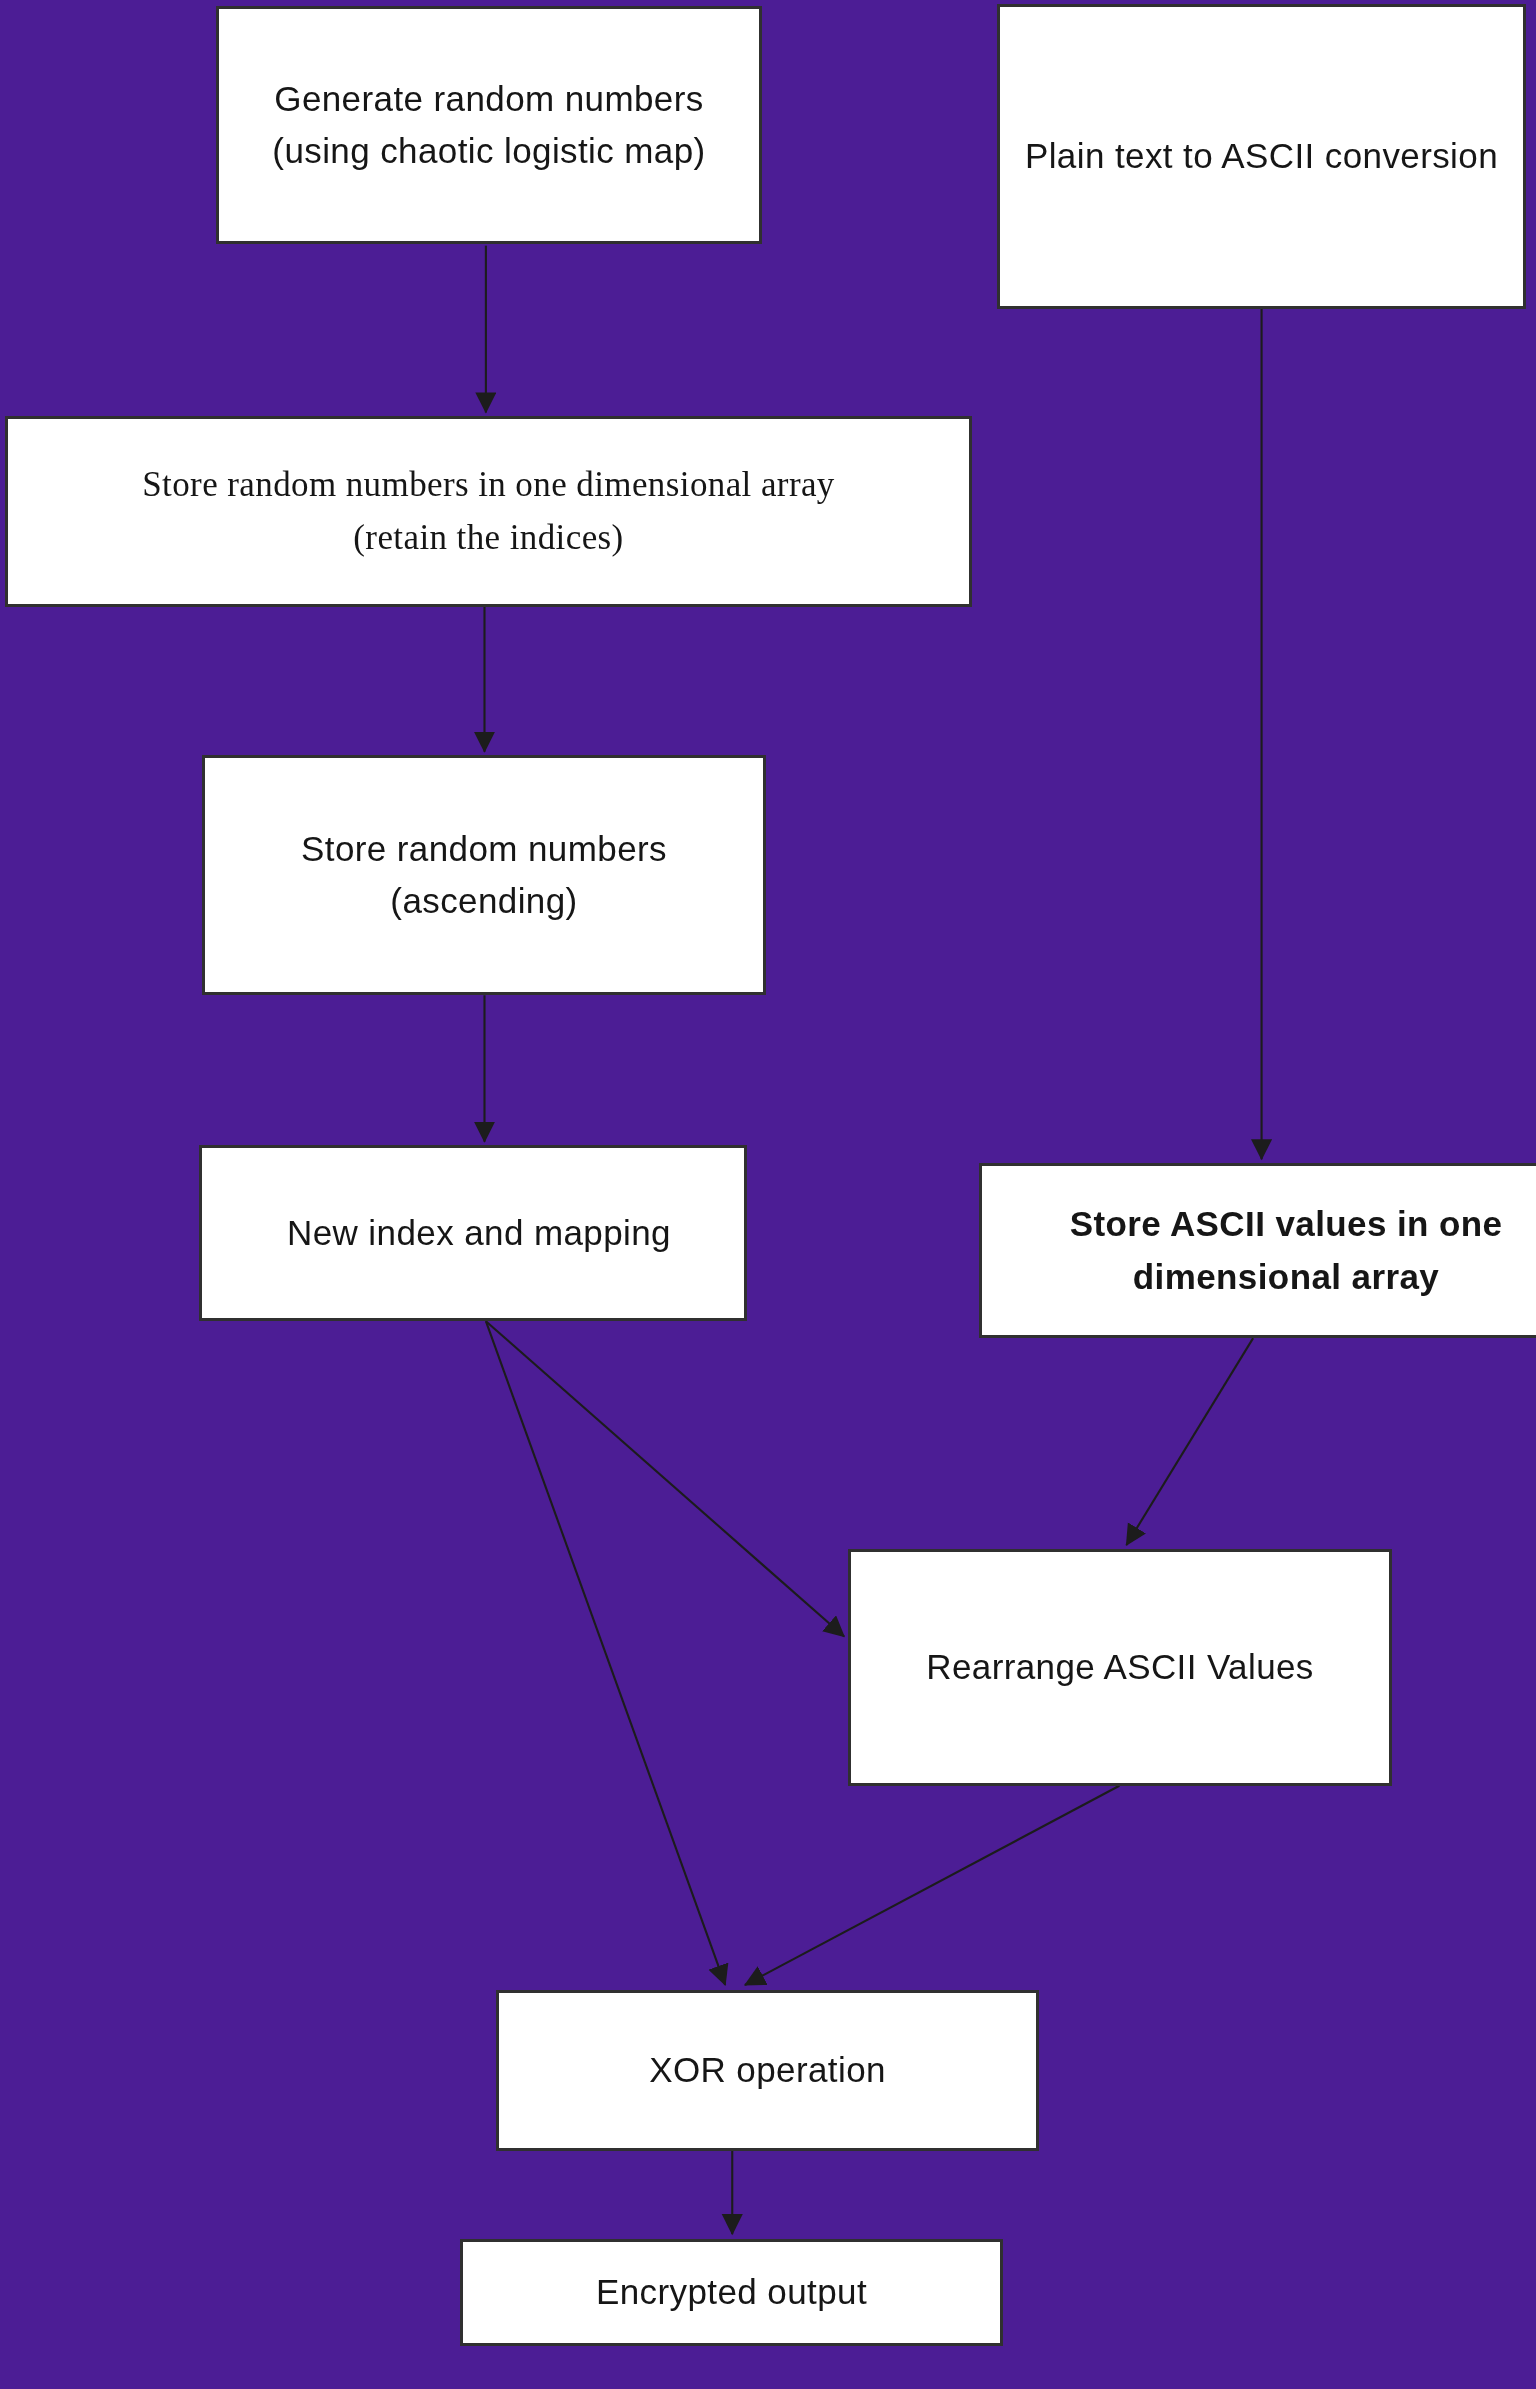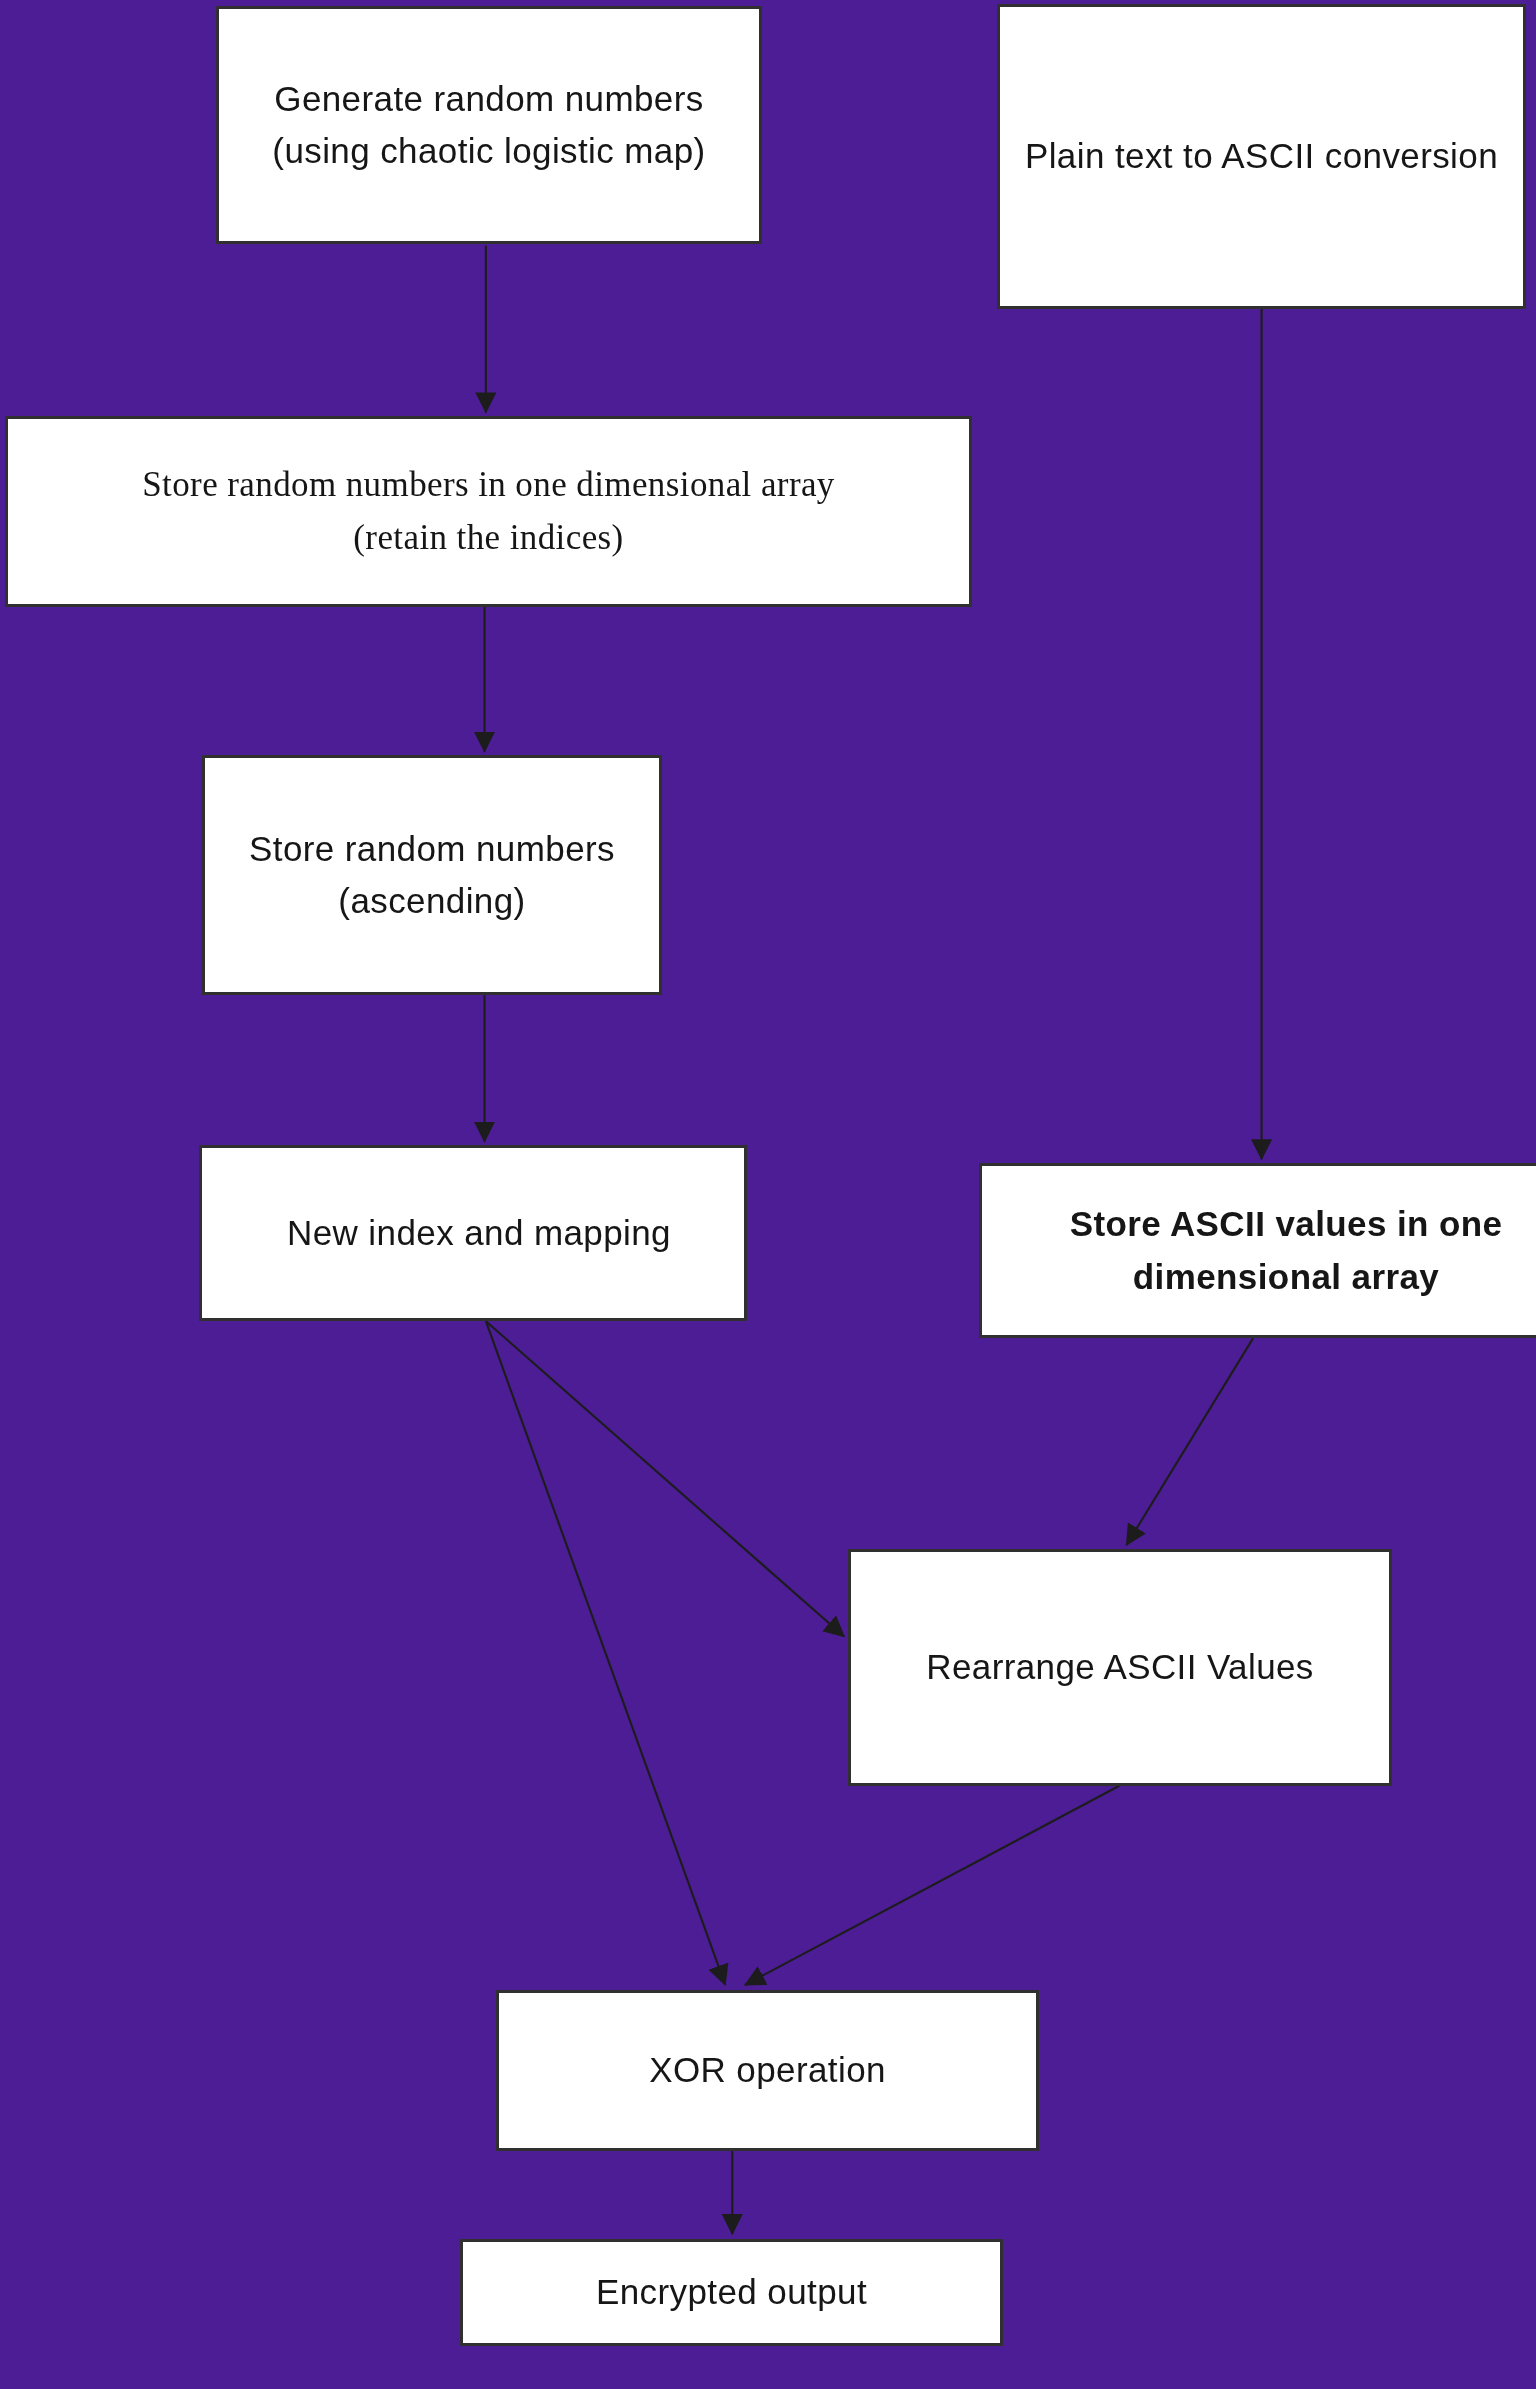--- a/index.html
+++ b/index.html
@@ -37,21 +37,21 @@
     white-space: pre-line;
     font-size: 35px;
     line-height: 1.5;
     color: #161616;
     letter-spacing: 0.4px;
   }
   
   #n-generate   { left: 216px;  top: 6.3px;    width: 546px;  height: 238px; }
   #n-plain      { left: 997px; top: 3.5px;    width: 529px;  height: 305px; }
   #n-store-arr  { left: 5px;    top: 416px;  width: 967px; height: 191px; font-family: Liberation Serif, serif; }
-  #n-ascending  { left: 202px;  top: 755px; width: 460px;  height: 240px; }
+  #n-ascending  { left: 202px;  top: 755px; width: 564px;  height: 240px; }
   #n-new-index  { left: 199px;  top: 1145px; width: 548px;  height: 176px; padding-left: 12px; }
   #n-store-asc  { left: 979px; top: 1163px; width: 614px;  height: 175px; font-weight: bold; }
   #n-rearrange  { left: 848px; top: 1549px; width: 544px;  height: 237px; }
   #n-xor        { left: 460px;  top: 1990px; width: 543px;  height: 161px; margin-left: 36px; }
   #n-encrypted  { left: 460px;  top: 2239px; width: 543px;  height: 107px; }
 </style>
 </head>
 <body>
 
 <div class="canvas">

